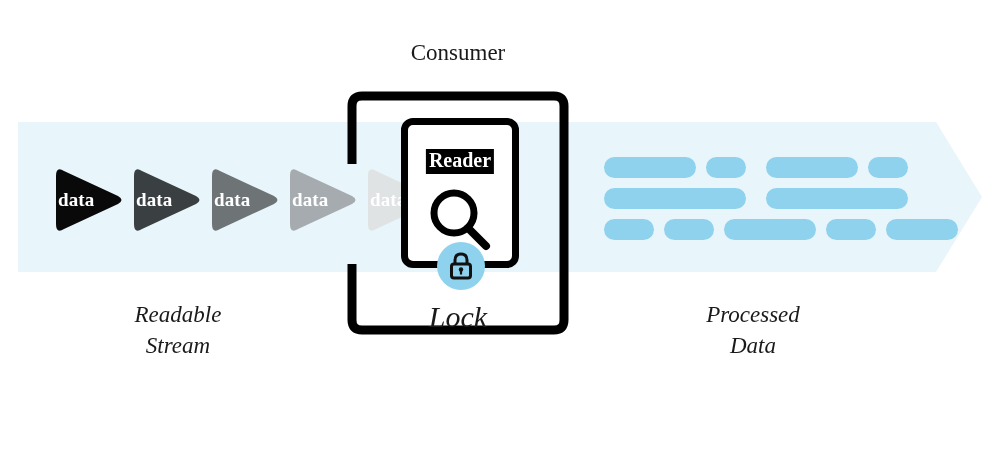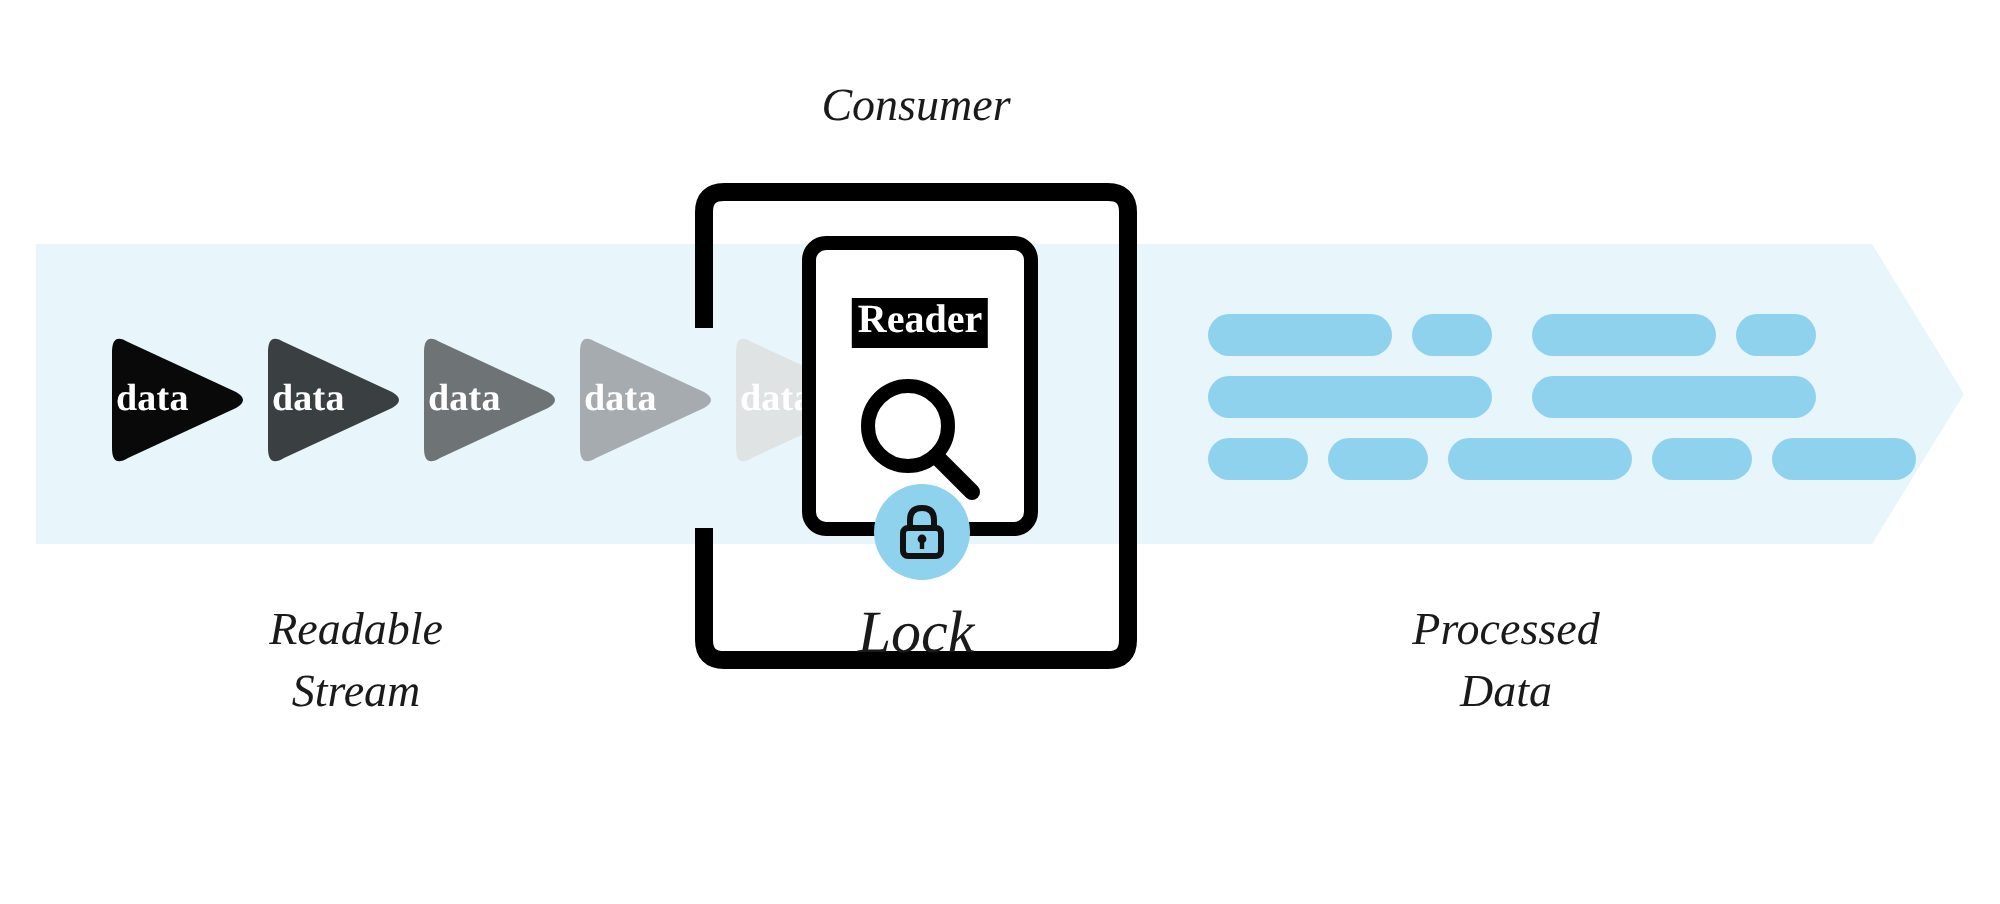--- a/index.html
+++ b/index.html
@@ -66,21 +66,20 @@
   }
   .consumer-frame svg { display: block; }
 
   .consumer-title {
     position: absolute;
     left: 342px;
     top: 40px;
     width: 232px;
     text-align: center;
     font-family: "Liberation Serif", serif;
-    font-style: italic;
     font-size: 23px;
     color: #1a1a1a;
   }
 
   
   .reader-card {
     position: absolute;
     left: 401px;
     top: 118px;
     width: 118px;

